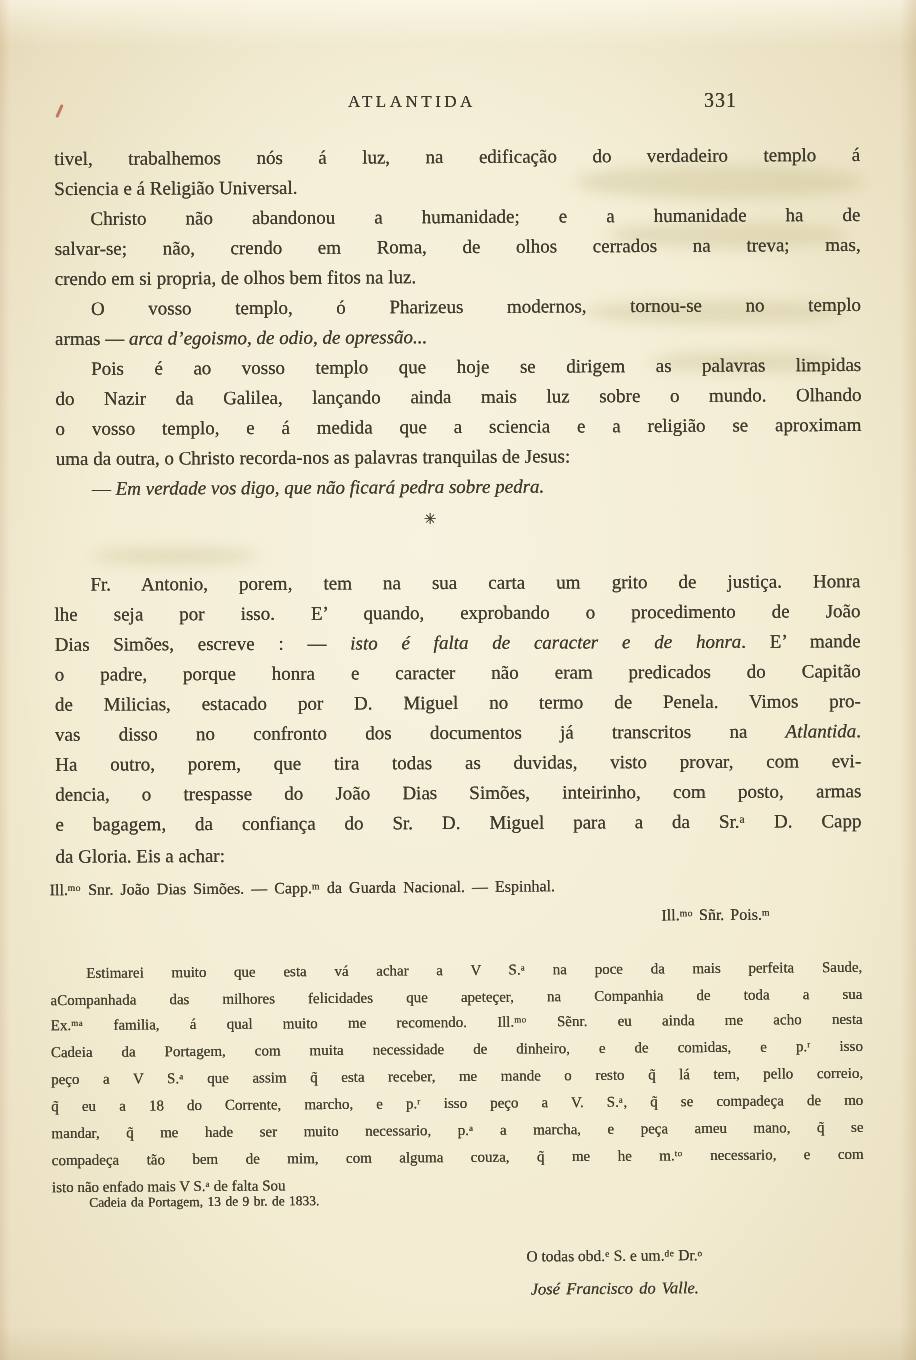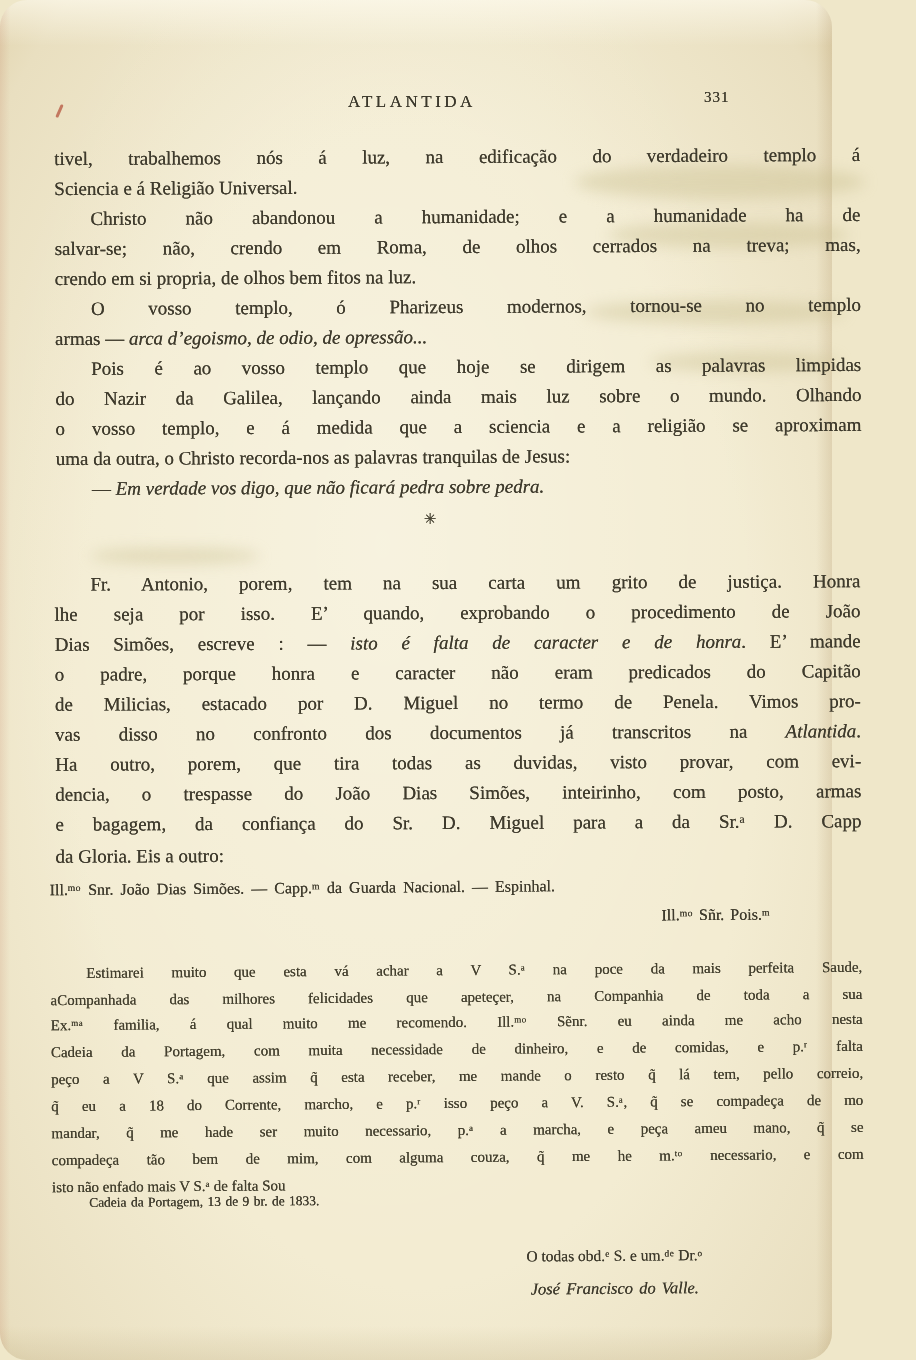--- a/index.html
+++ b/index.html
@@ -2,41 +2,40 @@
 <html><head>
 <meta charset="utf-8">
 <style>
   html,body{margin:0;padding:0;}
   body{
     width:916px;height:1360px;overflow:hidden;
     font-family:"Liberation Serif","DejaVu Serif",serif;
     background:#efe7c9;
   }
   .page{
-    position:relative;width:832px;height:1360px;
+    position:relative;width:916px;height:1360px;
     color:#3f3b2d;
     background-color:#f1ead0;
     background-image:
       linear-gradient(90deg, rgba(186,112,84,.16) 0px, rgba(186,112,84,0) 10px),
       linear-gradient(270deg, rgba(170,140,92,.22) 0px, rgba(170,140,92,0) 16px),
       linear-gradient(180deg, rgba(255,252,240,.65) 0px, rgba(255,252,240,0) 46px),
       linear-gradient(0deg, rgba(160,138,86,.16) 0px, rgba(160,138,86,0) 34px),
       radial-gradient(ellipse at 46% 40%, rgba(255,255,248,.35) 0%, rgba(255,255,248,0) 62%),
       radial-gradient(ellipse at 50% 52%, #f3ecd2 58%, #e9dfc0 92%, #e2d5b0 100%);
     text-shadow:0 0 .6px currentColor;
-    border-radius:27px;
   }
   .ghost{position:absolute;border-radius:50%;background:rgba(198,186,138,.38);filter:blur(7px);}
   .redmark{position:absolute;left:58px;top:104px;width:3px;height:14px;background:#b5543f;
     transform:rotate(24deg);border-radius:2px;opacity:.75;}
   .pagehead .title{
     position:absolute;top:92px;left:55px;width:806px;text-align:center;
     font-size:17px;letter-spacing:3.5px;transform:translateX(-46px);color:#3c392c;
   }
-  .pagehead .pagenum{position:absolute;top:89px;left:704px;width:46px;font-size:15px;letter-spacing:1px;}
+  .pagehead .pagenum{position:absolute;top:89px;left:704px;width:46px;font-size:20px;letter-spacing:1px;}
   .block{position:absolute;left:55px;width:806px;font-size:19px;line-height:30px;}
   .b1{top:142px;transform:rotate(-0.3deg);}
   .b2{top:568px;transform:rotate(-0.25deg);}
   .line{display:block;}
   .line.j{text-align:justify;text-align-last:justify;}
   .line.ind{text-indent:36px;}
   .it{font-style:italic;}
   .sup{font-size:.6em;position:relative;top:-.45em;letter-spacing:.5px;}
   .divider{position:absolute;top:510px;left:400px;width:60px;text-align:center;
     font-size:15px;color:#4a4636;font-family:"DejaVu Sans",sans-serif;}
@@ -99,37 +98,37 @@
       <div>
         <div class="line ind j"><span>Fr. Antonio, porem, tem na sua carta um grito de justiça. Honra</span></div>
         <div class="line j"><span>lhe seja por isso. E’ quando, exprobando o procedimento de João</span></div>
         <div class="line j"><span>Dias Simões, escreve : — </span><span class="it">isto é falta de caracter e de honra</span><span>. E’ mande</span></div>
         <div class="line j"><span>o padre, porque honra e caracter não eram predicados do Capitão</span></div>
         <div class="line j"><span>de Milicias, estacado por D. Miguel no termo de Penela. Vimos pro-</span></div>
         <div class="line j"><span>vas disso no confronto dos documentos já transcritos na </span><span class="it">Atlantida</span><span>.</span></div>
         <div class="line j"><span>Ha outro, porem, que tira todas as duvidas, visto provar, com evi-</span></div>
         <div class="line j"><span>dencia, o trespasse do João Dias Simões, inteirinho, com posto, armas</span></div>
         <div class="line j"><span>e bagagem, da confiança do Sr. D. Miguel para a da Sr.</span><span class="sup">a</span><span> D. Capp</span></div>
-        <div class="line"><span>da Gloria. Eis a outro:</span></div>
+        <div class="line"><span>da Gloria. Eis a achar:</span></div>
       </div>
     </section>
 
   <section class="letter">
     <div class="l-address" id="letterAddress">
         <div class="line"><span>Ill.</span><span class="sup">mo</span><span> Snr. João Dias Simões. — Capp.</span><span class="sup">m</span><span> da Guarda Nacional. — Espinhal.</span></div>
       </div>
     <div class="l-salut" id="letterSalutation">
         <div class="line"><span>Ill.</span><span class="sup">mo</span><span> Sñr. Pois.</span><span class="sup">m</span></div>
       </div>
     <div class="l-body" id="letterBody">
         <div>
           <div class="line ind j"><span>Estimarei muito que esta vá achar a V S.</span><span class="sup">a</span><span> na poce da mais perfeita Saude,</span></div>
           <div class="line j"><span>aCompanhada das milhores felicidades que apeteçer, na Companhia de toda a sua</span></div>
           <div class="line j"><span>Ex.</span><span class="sup">ma</span><span> familia, á qual muito me recomendo. Ill.</span><span class="sup">mo</span><span> Sẽnr. eu ainda me acho nesta</span></div>
-          <div class="line j"><span>Cadeia da Portagem, com muita necessidade de dinheiro, e de comidas, e p.</span><span class="sup">r</span><span> falta</span></div>
+          <div class="line j"><span>Cadeia da Portagem, com muita necessidade de dinheiro, e de comidas, e p.</span><span class="sup">r</span><span> isso</span></div>
           <div class="line j"><span>peço a V S.</span><span class="sup">a</span><span> que assim q̃ esta receber, me mande o resto q̃ lá tem, pello correio,</span></div>
           <div class="line j"><span>q̃ eu a 18 do Corrente, marcho, e p.</span><span class="sup">r</span><span> isso peço a V. S.</span><span class="sup">a</span><span>, q̃ se compadeça de mo</span></div>
           <div class="line j"><span>mandar, q̃ me hade ser muito necessario, p.</span><span class="sup">a</span><span> a marcha, e peça ameu mano, q̃ se</span></div>
           <div class="line j"><span>compadeça tão bem de mim, com alguma couza, q̃ me he m.</span><span class="sup">to</span><span> necessario, e com</span></div>
           <div class="line"><span>isto não enfado mais V S.</span><span class="sup">a</span><span> de falta Sou</span></div>
         </div>
       </div>
     <div class="l-date">Cadeia da Portagem, 13 de 9 br. de 1833.</div>
     <div class="l-close">
       <div class="l-closeline" id="letterClosing">

